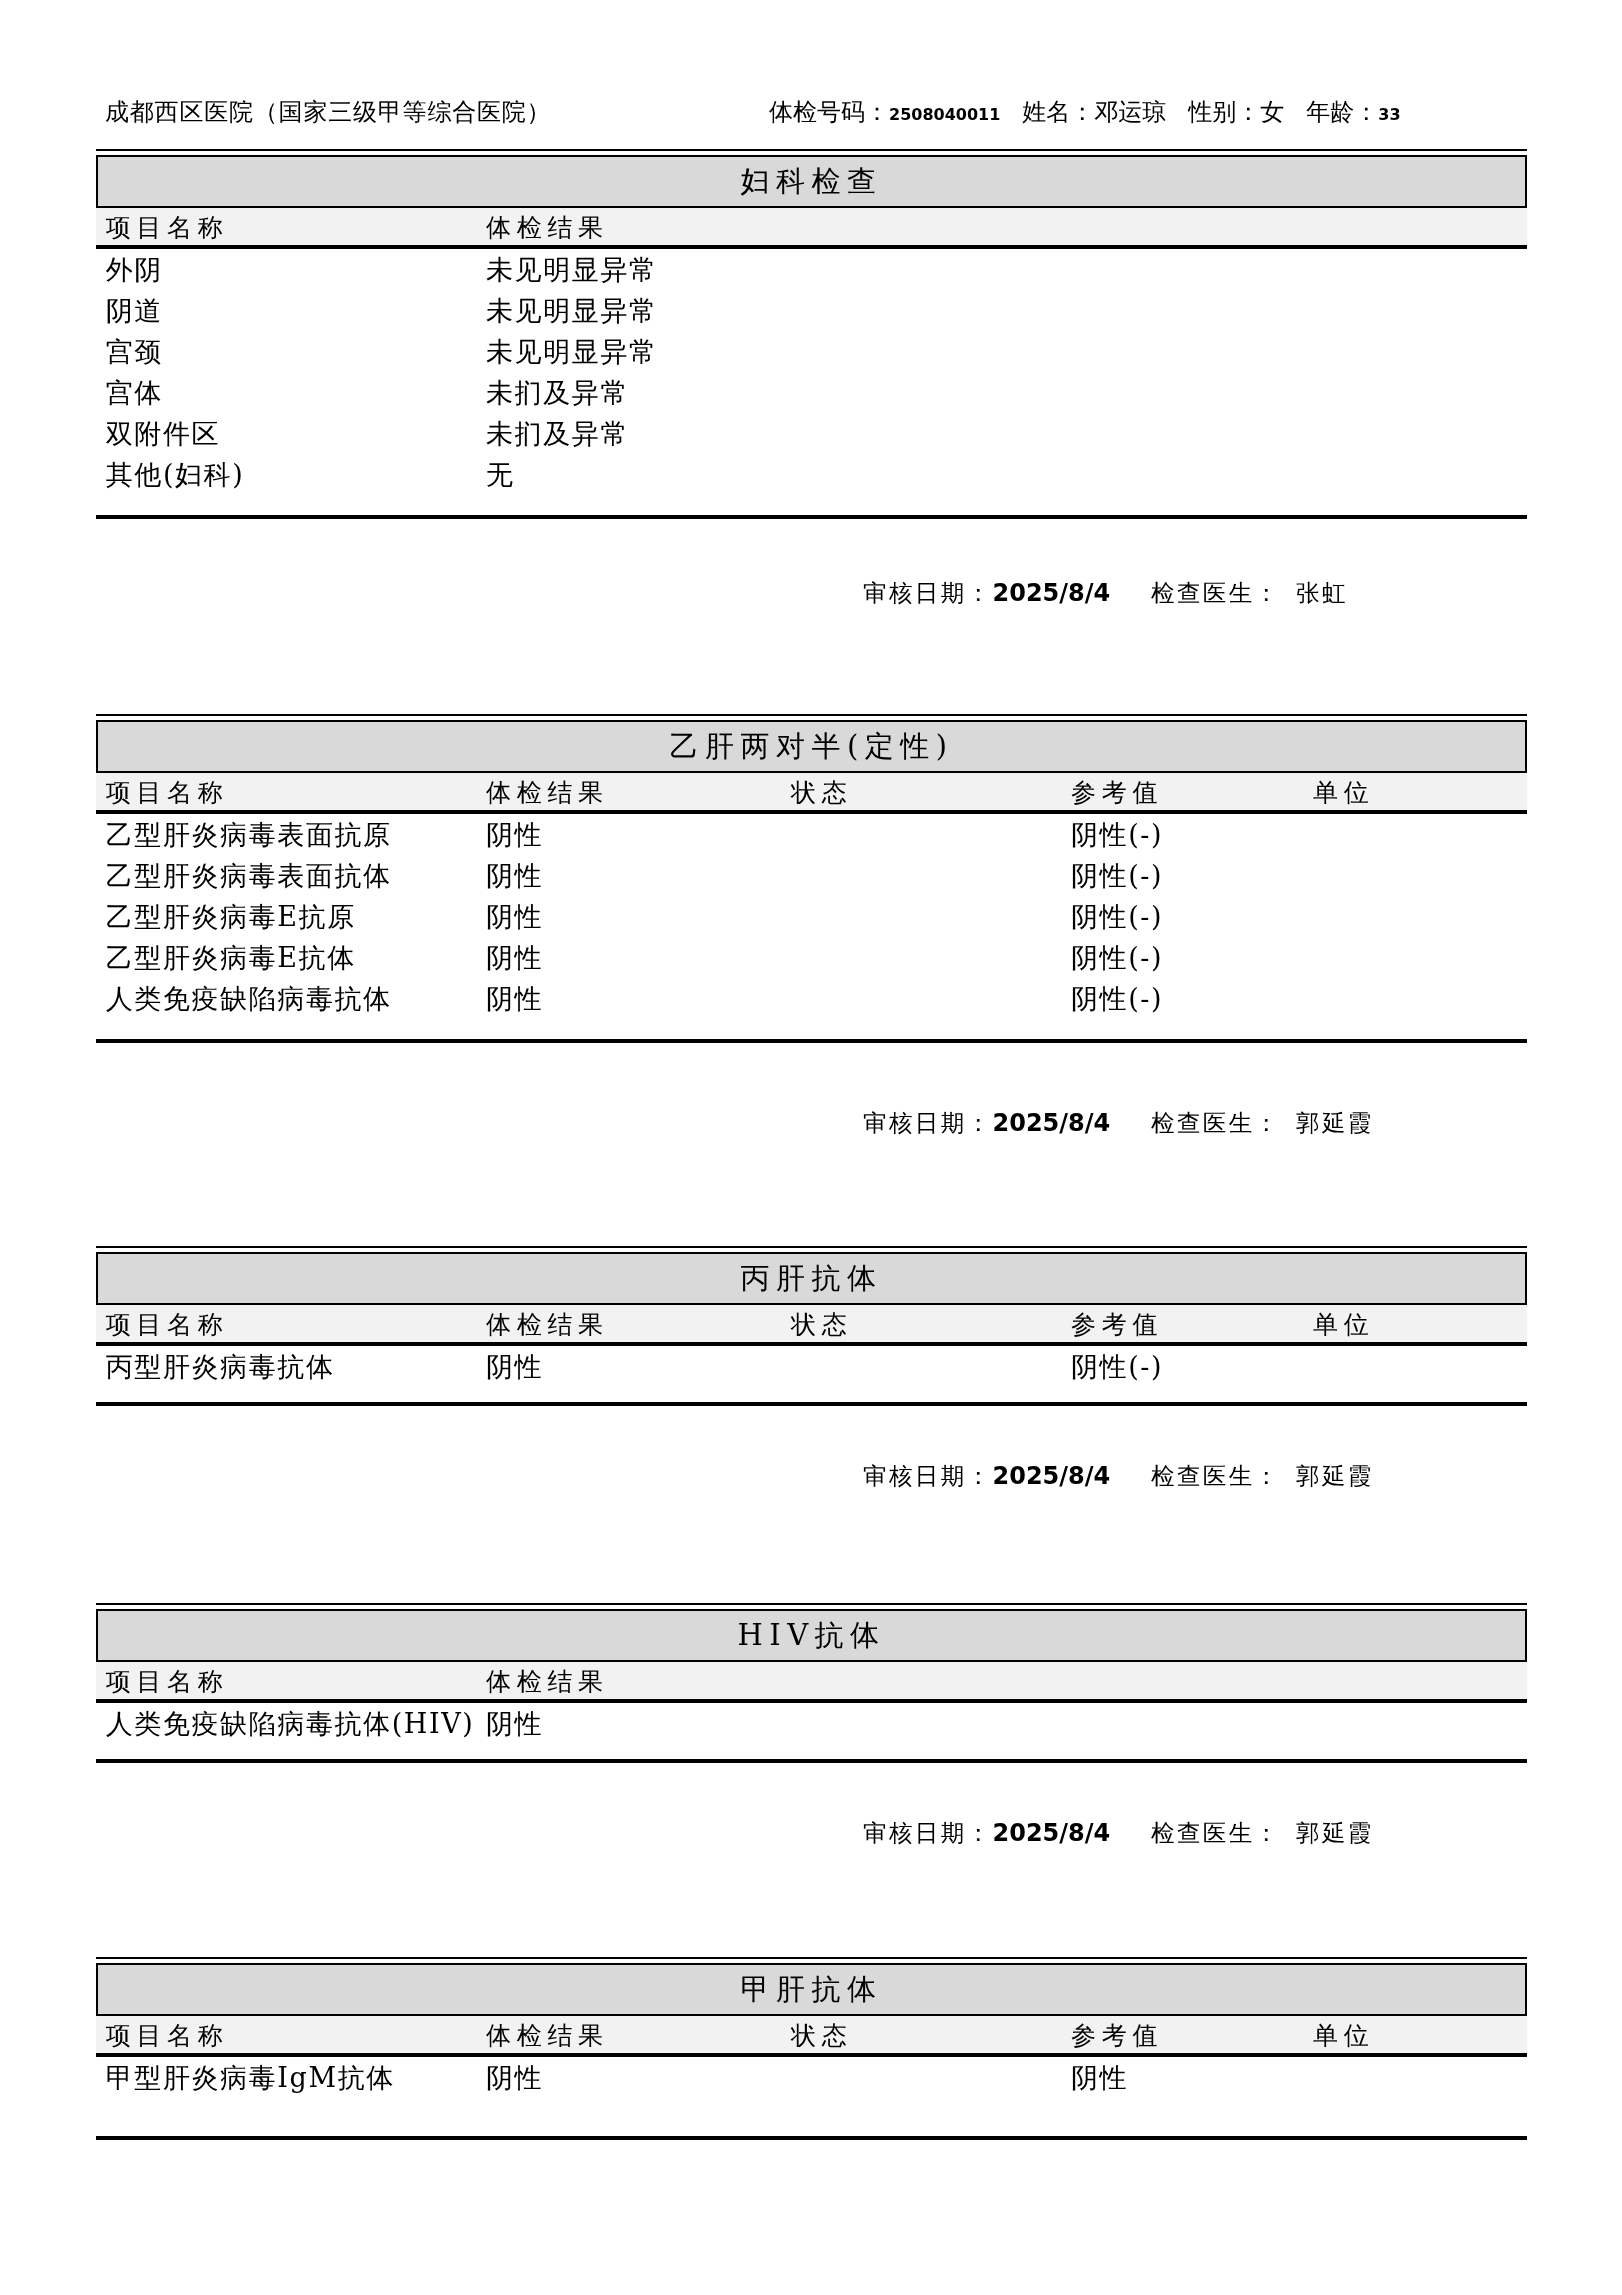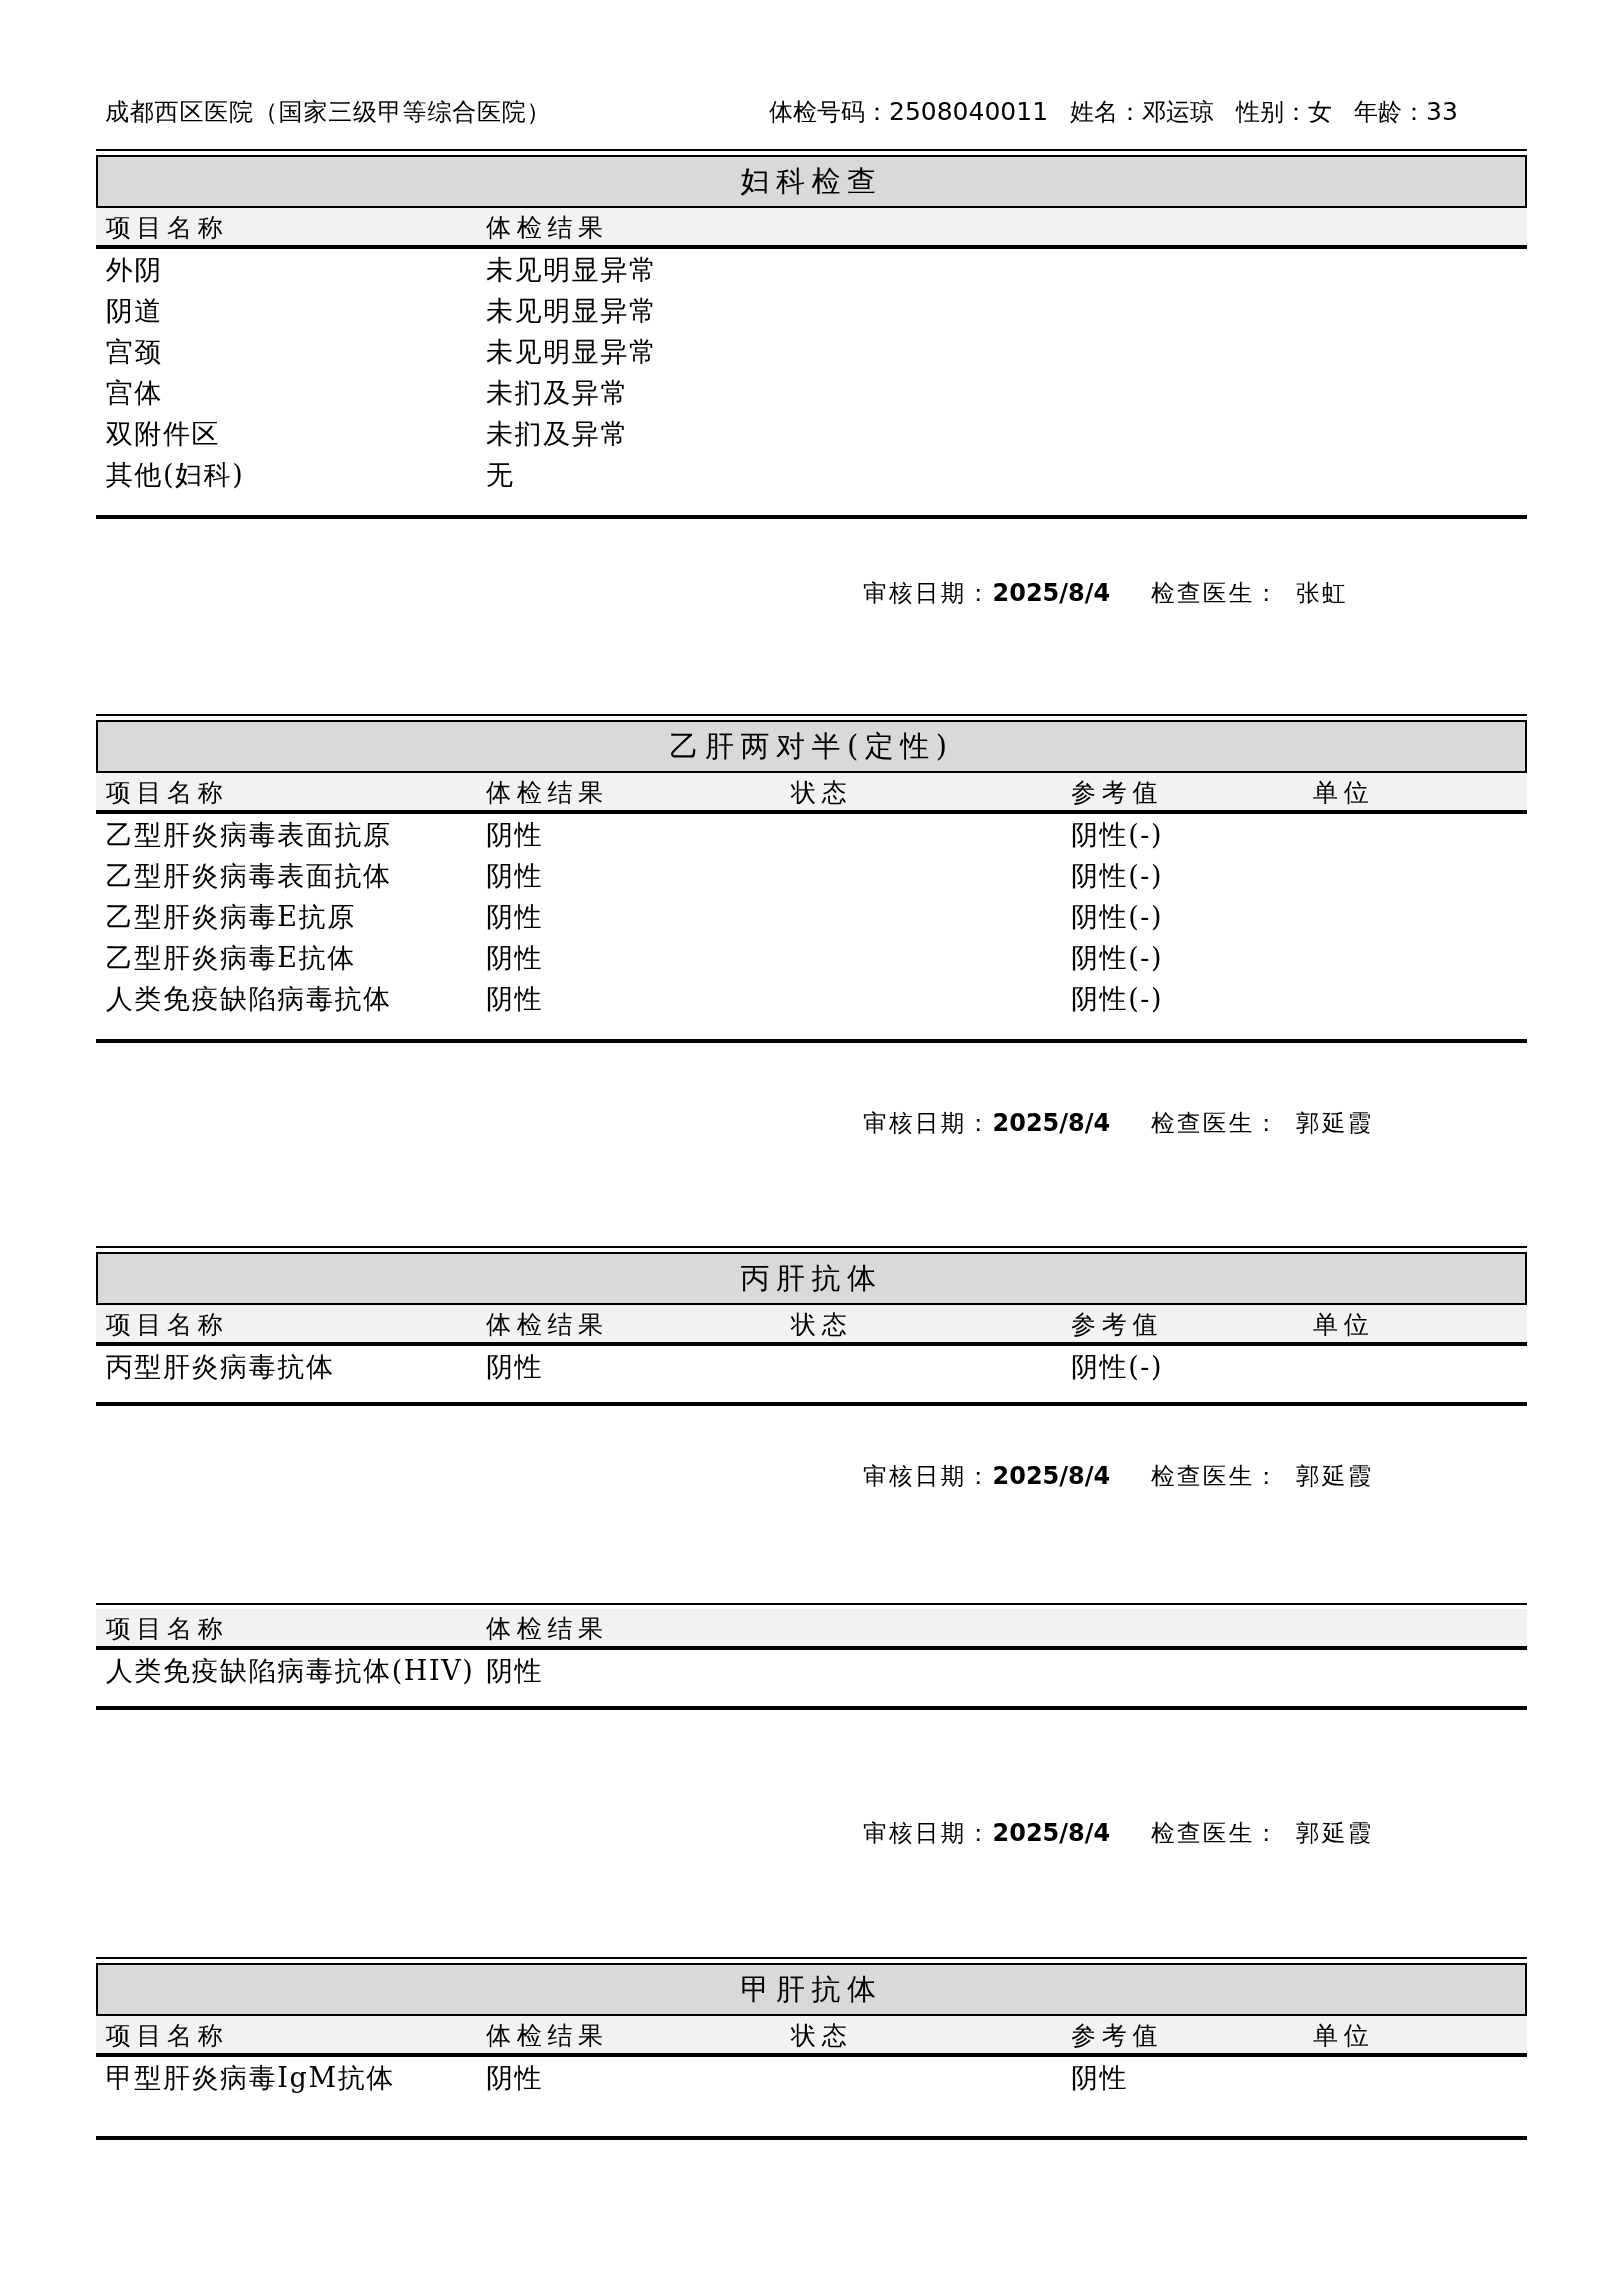--- a/index.html
+++ b/index.html
@@ -8,21 +8,21 @@
     font-family:"DejaVu Serif","Liberation Serif",serif;
     position:relative;overflow:hidden;
   }
   .page{position:absolute;inset:0;text-align:center;}
 
   
   .page-header{position:absolute;top:96px;left:105px;width:1422px;height:34px;font-size:24px;white-space:nowrap;}
   .hospital{position:absolute;left:0;top:0;letter-spacing:0.8px;}
   .patient{position:absolute;left:664px;top:0;display:flex;gap:22px;}
   .pf{white-space:nowrap;}
-  .pf .num{font-family:"DejaVu Sans","Liberation Sans",sans-serif;font-weight:normal;font-size:25px;letter-spacing:0;}
+  .pf .num{font-family:"DejaVu Sans","Liberation Sans",sans-serif;font-weight:bold;font-size:16px;letter-spacing:0;}
 
   
   .sec{position:absolute;left:96px;width:1431px;}
   .s1{top:149px}.s2{top:714px}.s3{top:1246px}.s4{top:1603px}.s5{top:1957px}
   .topline{height:2.4px;background:#000;margin-bottom:4px;}
   .band{
     height:49px;border:2.4px solid #000;background:#d9d9d9;
     display:flex;align-items:center;justify-content:center;
     font-size:29px;letter-spacing:6.5px;white-space:nowrap;
   }
@@ -188,20 +188,23 @@
     <div class="thick bottom"></div>
     <div class="sec-footer">
       <span class="grp-date"><span>审核日期：</span><span class="num">2025/8/4</span></span>
       <span class="lbl-doctor">检查医生：</span>
       <span class="val-doctor">郭延霞</span>
     </div>
   </section>
 
   <section class="sec s4">
     <div class="topline"></div>
+    <div class="band">
+        <span>HIV抗体</span>
+      </div>
     <div class="colhead">
       <span class="c1">项目名称</span>
       <span class="c2">体检结果</span>
     </div>
     <div class="thick"></div>
     <div>
       <div class="row">
           <span class="c1">人类免疫缺陷病毒抗体(HIV)</span>
           <span class="c2">阴性</span>
         </div>

